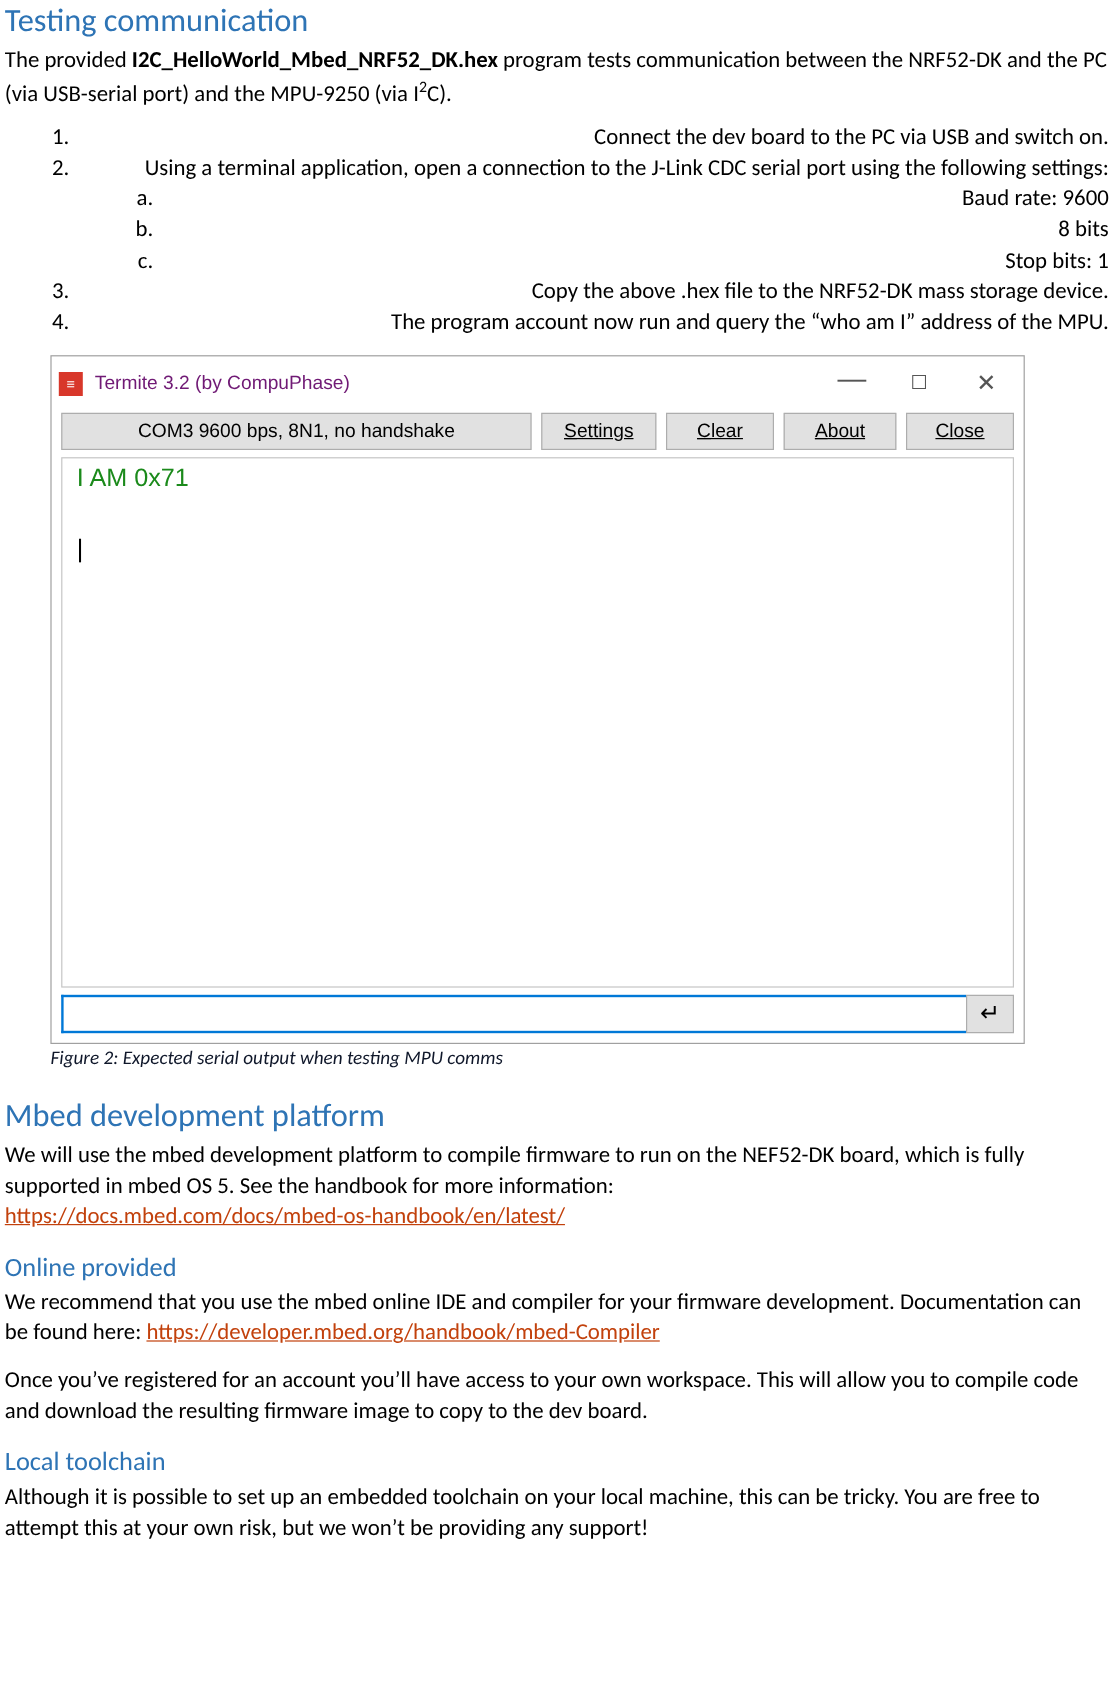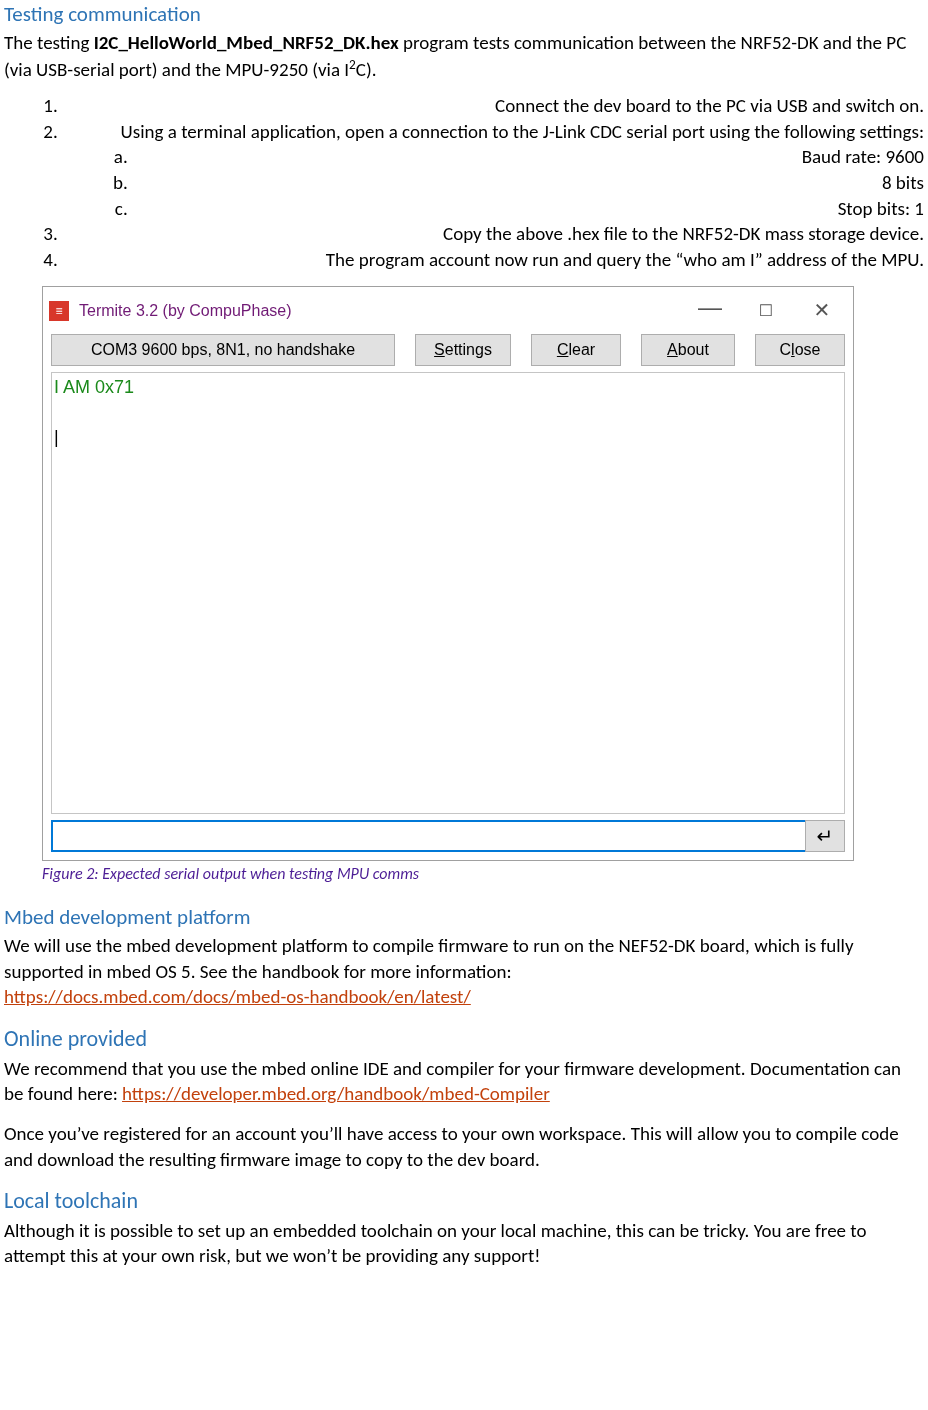--- a/index.html
+++ b/index.html
@@ -8,21 +8,21 @@
     color: #000;
     margin: 0;
     padding: 0 4px 20px 4px;
     line-height: 1.35;
     background: #fff;
     width: 920px;
   }
   h2 {
     color: #2E74B5;
     font-weight: 400;
-    font-size: 21px;
+    font-size: 27px;
     margin: 0 0 2px 0;
     font-family: "Calibri Light", Calibri, sans-serif;
   }
   h2.sub {
     font-size: 22px;
     margin-top: 14px;
     margin-bottom: 2px;
   }
   p { margin: 0 0 14px 0; }
   p.tight { margin: 0 0 10px 0; }
@@ -69,51 +69,52 @@
   .t-title { flex: 0 0 auto; color: #701a75; }
   .t-spacer { flex: 1; }
   .t-winbtn {
     width: 46px; text-align: center;
     color: #555; font-size: 16px;
   }
   .t-winbtn.min { font-size: 24px; line-height: 10px; position: relative; top: -4px; }
   .t-winbtn.close { font-size: 20px; }
   .t-toolbar {
     display: flex;
-    gap: 20px;
+    gap: 8px;
     padding: 0 8px 6px 8px;
     align-items: stretch;
   }
   .t-port {
     flex: 1;
     background: #e1e1e1;
     border: 1px solid #adadad;
     padding: 4px 8px;
     text-align: center;
     color: #000;
   }
   .t-btn {
     background: #e1e1e1;
     border: 1px solid #adadad;
     padding: 4px 2px;
     text-align: center;
     color: #000;
+    text-decoration: underline;
   }
   .t-btn.settings { width: 90px; }
   .t-btn.clear    { width: 84px; }
   .t-btn.about    { width: 88px; }
   .t-btn.close    { width: 84px; }
   .t-btn u, .t-port u { text-decoration: underline; }
   .t-output {
     margin: 0 8px 6px 8px;
     border: 1px solid #c5c5c5;
     height: 436px;
-    padding: 2px 2px;
+    padding: 2px 12px;
     font-family: "Segoe UI", Tahoma, sans-serif;
-    font-size: 18px;
+    font-size: 21px;
     line-height: 1.4;
     color: #1b8a1b;
     position: relative;
   }
   .t-output .cursor {
     color: #000;
   }
   .t-input-row {
     display: flex;
     margin: 0 8px 8px 8px;
@@ -129,32 +130,32 @@
     width: 38px;
     border: 1px solid #adadad;
     background: #e1e1e1;
     display: flex;
     align-items: center;
     justify-content: center;
     font-size: 20px;
   }
   .caption {
     font-style: italic;
-    color: #4c1d95;
+    color: #0f172a;
     font-size: 16px;
     margin: 2px 0 18px 38px;
   }
   sup { font-size: 0.7em; }
 </style>
 </head>
 <body>
 
 <h2>Testing communication</h2>
 <p class="tight">
-  <span>The testing </span><span class="bold">I2C_HelloWorld_Mbed_NRF52_DK.hex</span><span> program tests communication between the NRF52-DK and the PC (via USB-serial port) and the MPU-9250 (via I</span><sup>2</sup><span>C).</span>
+  <span>The provided </span><span class="bold">I2C_HelloWorld_Mbed_NRF52_DK.hex</span><span> program tests communication between the NRF52-DK and the PC (via USB-serial port) and the MPU-9250 (via I</span><sup>2</sup><span>C).</span>
 </p>
 
 <ol class="main">
   <li>Connect the dev board to the PC via USB and switch on.</li>
   <li>
     <span>Using a terminal application, open a connection to the J-Link CDC serial port using the following settings:</span>
     <ol class="sub">
       <li>Baud rate: 9600</li>
       <li>8 bits</li>
       <li>Stop bits: 1</li>

